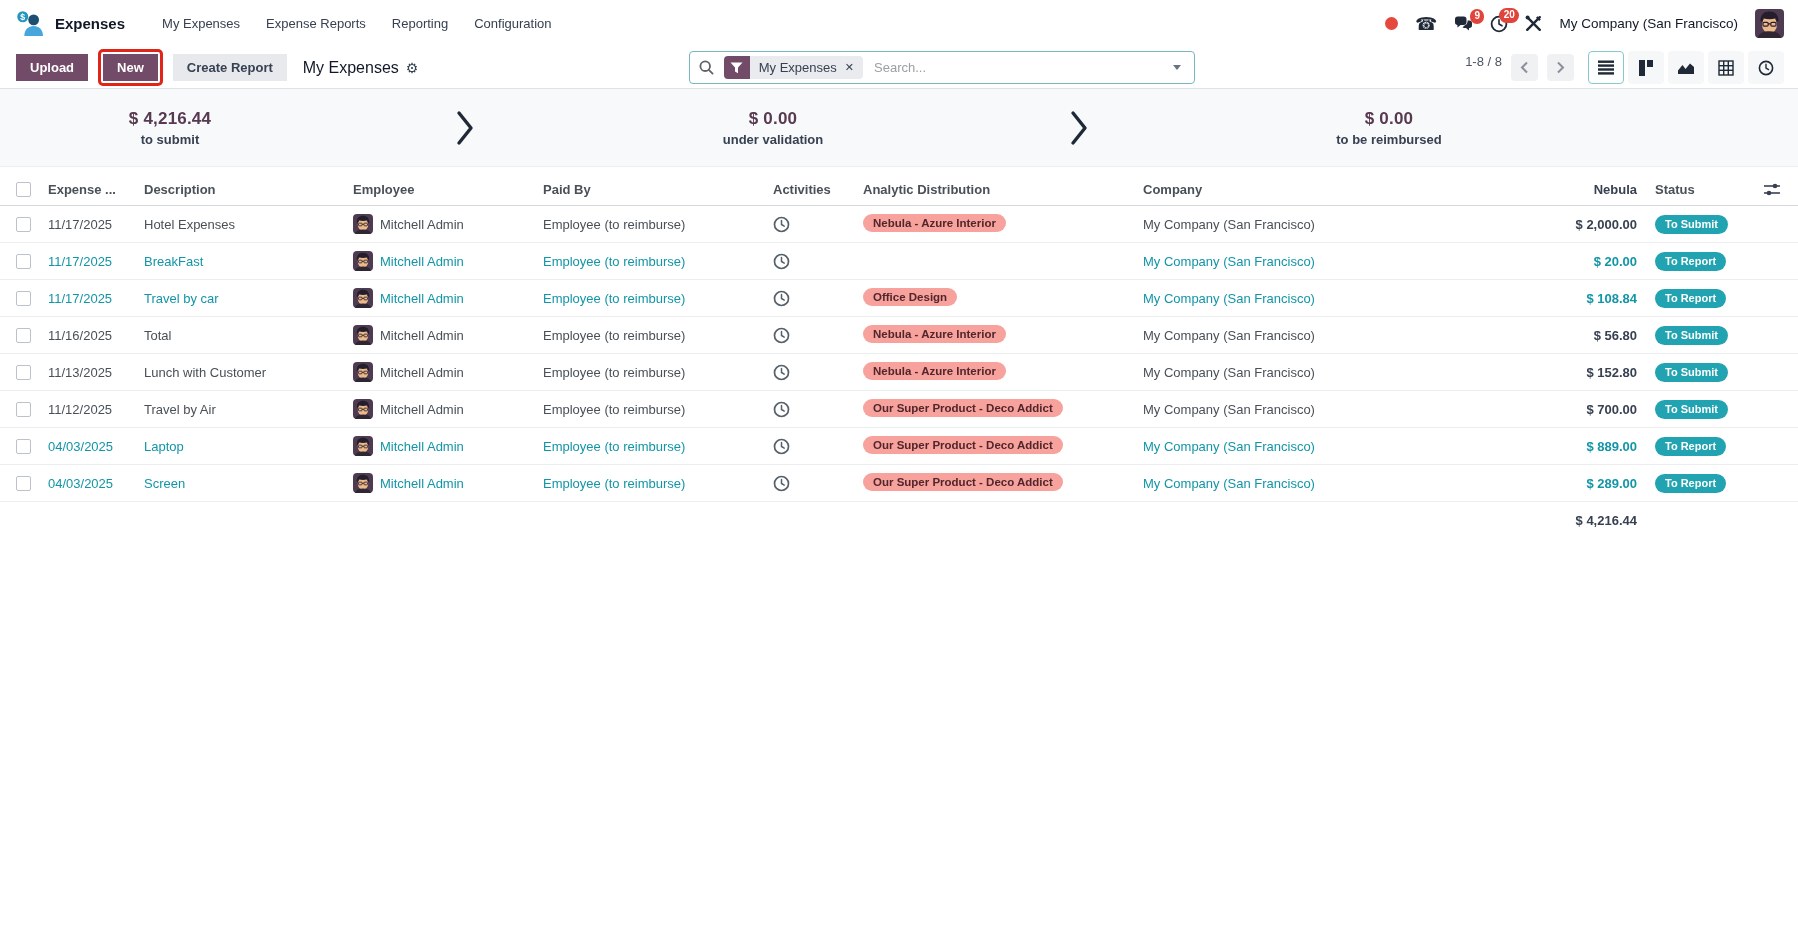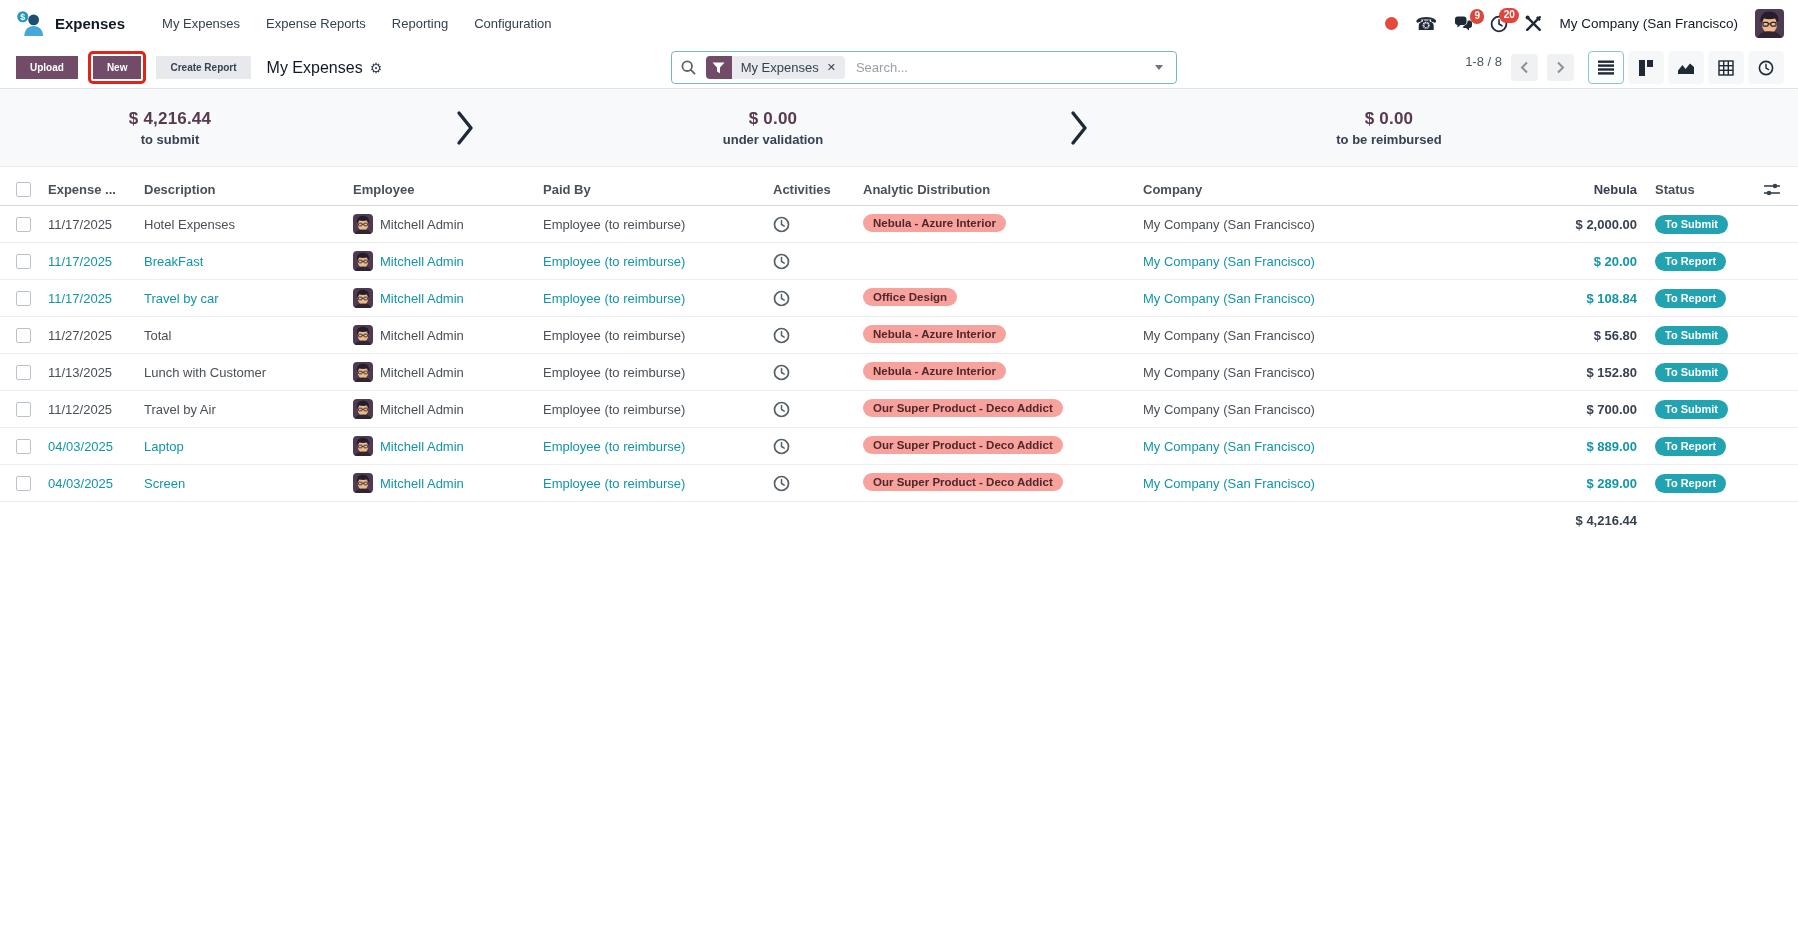--- a/index.html
+++ b/index.html
@@ -17,21 +17,21 @@
   .systray-icon{position:relative;cursor:pointer;color:#1f2937;font-size:18px;line-height:1;}
   .badge-count{position:absolute;top:-7px;right:-11px;background:#e0443a;color:#fff;font-size:10px;
                font-weight:700;border-radius:9px;padding:1.5px 4.5px;line-height:1.2;}
   .company-name{color:#111827;font-size:13.5px;}
   .avatar{border-radius:4px;overflow:hidden;flex:0 0 auto;}
   .avatar.lg{width:29px;height:29px;}
   .avatar.sm{width:20px;height:20px;}
   
   .control-panel{height:41px;display:flex;align-items:center;padding:0 14px 0 16px;gap:8px;}
   .cp-left{display:flex;align-items:center;gap:8px;flex:0 0 auto;}
-  .btn{border:none;border-radius:0;padding:6px 14px;font-size:10px;font-weight:600;cursor:pointer;
+  .btn{border:none;border-radius:0;padding:6px 14px;font-size:13px;font-weight:600;cursor:pointer;
        font-family:"Liberation Sans",sans-serif;}
   .btn-primary{background:#714B67;color:#fff;}
   .btn-secondary{background:#e7e9ed;color:#374151;}
   .red-annotation{display:inline-flex;border:3px solid #e02418;border-radius:5px;padding:2px;margin:0 2px;}
   .page-title{font-size:16px;color:#111827;margin-left:8px;display:flex;align-items:center;gap:7px;}
   .gear{font-size:14px;color:#374151;cursor:pointer;}
   
   .search-wrap{flex:1 1 auto;display:flex;justify-content:center;}
   .searchbar{width:504px;height:31px;border:1px solid #77b7bd;border-radius:4px;display:flex;align-items:center;background:#fff;}
   .search-mag{width:34px;display:flex;justify-content:center;}
@@ -391,21 +391,21 @@
     <div class="c">My Company (San Francisco)</div>
     <div class="c c-total">$ 108.84</div>
     <div class="c c-status"><span class="sbadge">To Report</span></div>
     <div class="c"></div>
   </div>
 
   <div class="lrow">
     <div class="c c-check">
           <span class="cb"></span>
         </div>
-    <div class="c">11/27/2025</div>
+    <div class="c">11/16/2025</div>
     <div class="c">Total</div>
     <div class="c c-emp">
       <span class="avatar sm">
         <svg viewBox="0 0 24 24" width="20" height="20">
           <rect width="24" height="24" fill="#4e3b52"></rect>
           <ellipse cx="12" cy="13" rx="6.2" ry="7.2" fill="#edb98a"></ellipse>
           <path d="M4.5 10c0-5.5 3-8 7.5-8s7.5 2.5 7.5 8l-1.5 1-.8-3.4c-3.6 1.2-6.8 1.2-10.4 0L6 11z" fill="#241d2b"></path>
           <rect x="6.6" y="11" width="4.3" height="3.2" rx="1" fill="none" stroke="#241d2b" stroke-width="1"></rect>
           <rect x="13.1" y="11" width="4.3" height="3.2" rx="1" fill="none" stroke="#241d2b" stroke-width="1"></rect>
           <line x1="10.9" y1="12.3" x2="13.1" y2="12.3" stroke="#241d2b" stroke-width="1"></line>

